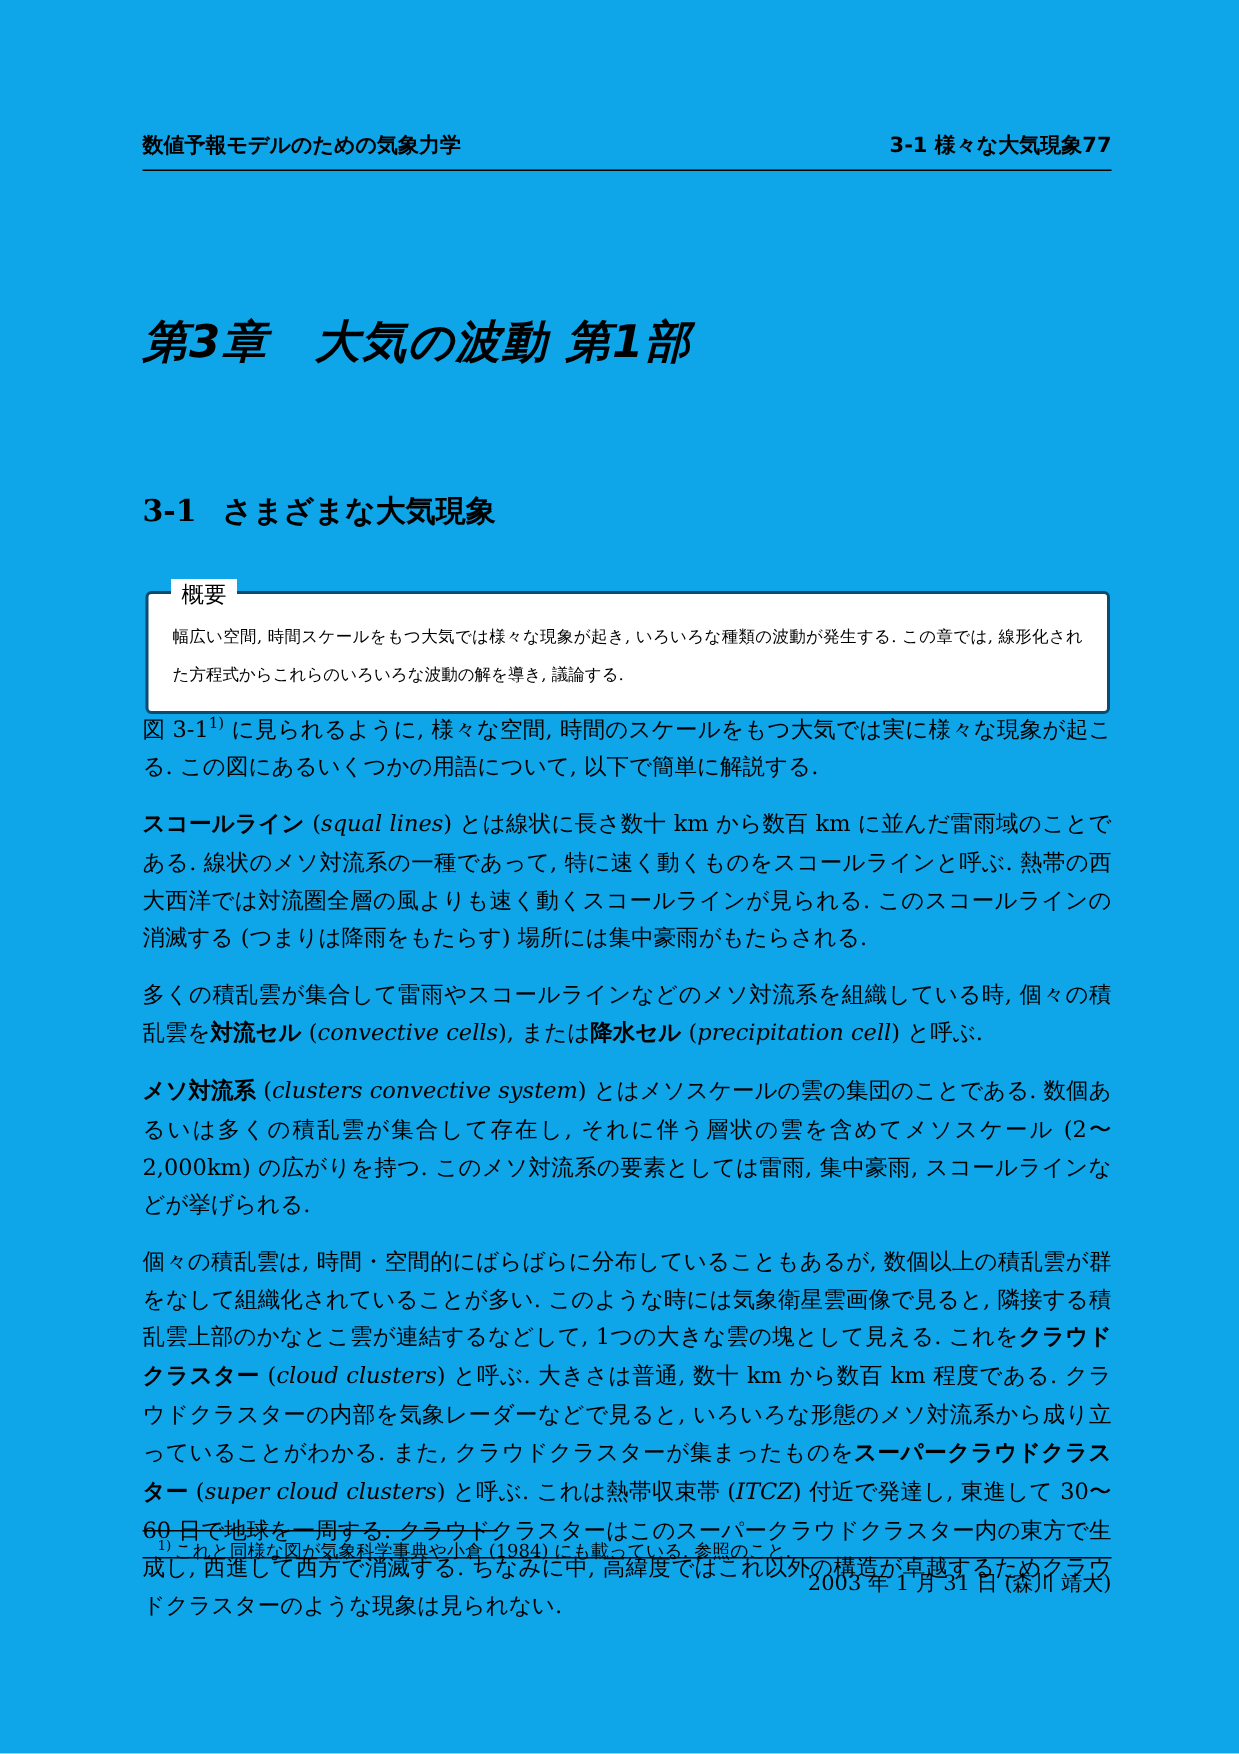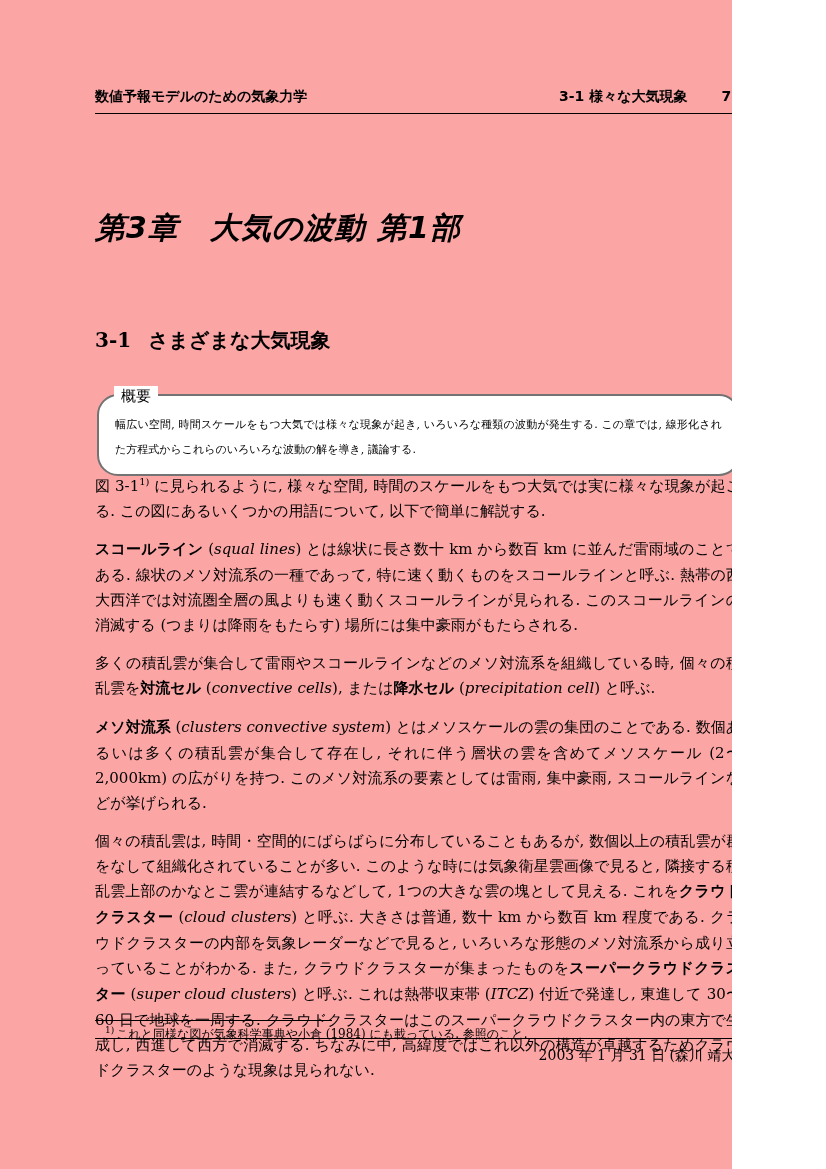--- a/index.html
+++ b/index.html
@@ -1,41 +1,41 @@
 <!DOCTYPE html>
 <html lang="ja"><head>
 <meta charset="utf-8">
 <style>
   * { margin: 0; padding: 0; box-sizing: border-box; }
   html, body { background: #ffffff; }
   .page {
     position: relative;
-    width: 732px;
+    width: 826px;
     height: 1169px;
-    background: #fca5a5;
+    background: #0ea5e9;
     color: #000000;
     font-family: "DejaVu Serif", serif;
     overflow: hidden;
   }
   
   .header {
     position: absolute;
     top: 88px;
     left: 95px;
     width: 646px;
     display: flex;
     justify-content: space-between;
     align-items: baseline;
     border-bottom: 1px solid #000;
     padding-bottom: 7px;
     font-family: "DejaVu Sans", "Liberation Sans", sans-serif;
     font-weight: bold;
     font-size: 14px;
   }
-  .header-right { display: flex; align-items: baseline; gap: 34px; }
+  .header-right { display: flex; align-items: baseline; }
   
   .chapter-title {
     position: absolute;
     top: 208px;
     left: 95px;
     width: 646px;
     font-family: "DejaVu Sans", "Liberation Sans", sans-serif;
     font-weight: bold;
     font-size: 30px;
     letter-spacing: 1px;
@@ -54,22 +54,22 @@
     font-weight: bold;
   }
   .section-number { font-family: "DejaVu Serif", serif; }
   .section-title  { font-family: "DejaVu Sans", "Liberation Sans", sans-serif; }
   
   .overview-box {
     position: absolute;
     top: 394px;
     left: 97px;
     width: 643px;
-    border: 2px solid #737373;
-    border-radius: 21px;
+    border: 2px solid #0c4a6e;
+    border-radius: 4px;
     padding: 16px 16px 12px 16px;
     background: #fff;
   }
   .overview-label {
     position: absolute;
     top: -10px;
     left: 15px;
     background: #fff;
     padding: 0 7px;
     font-size: 15px;

